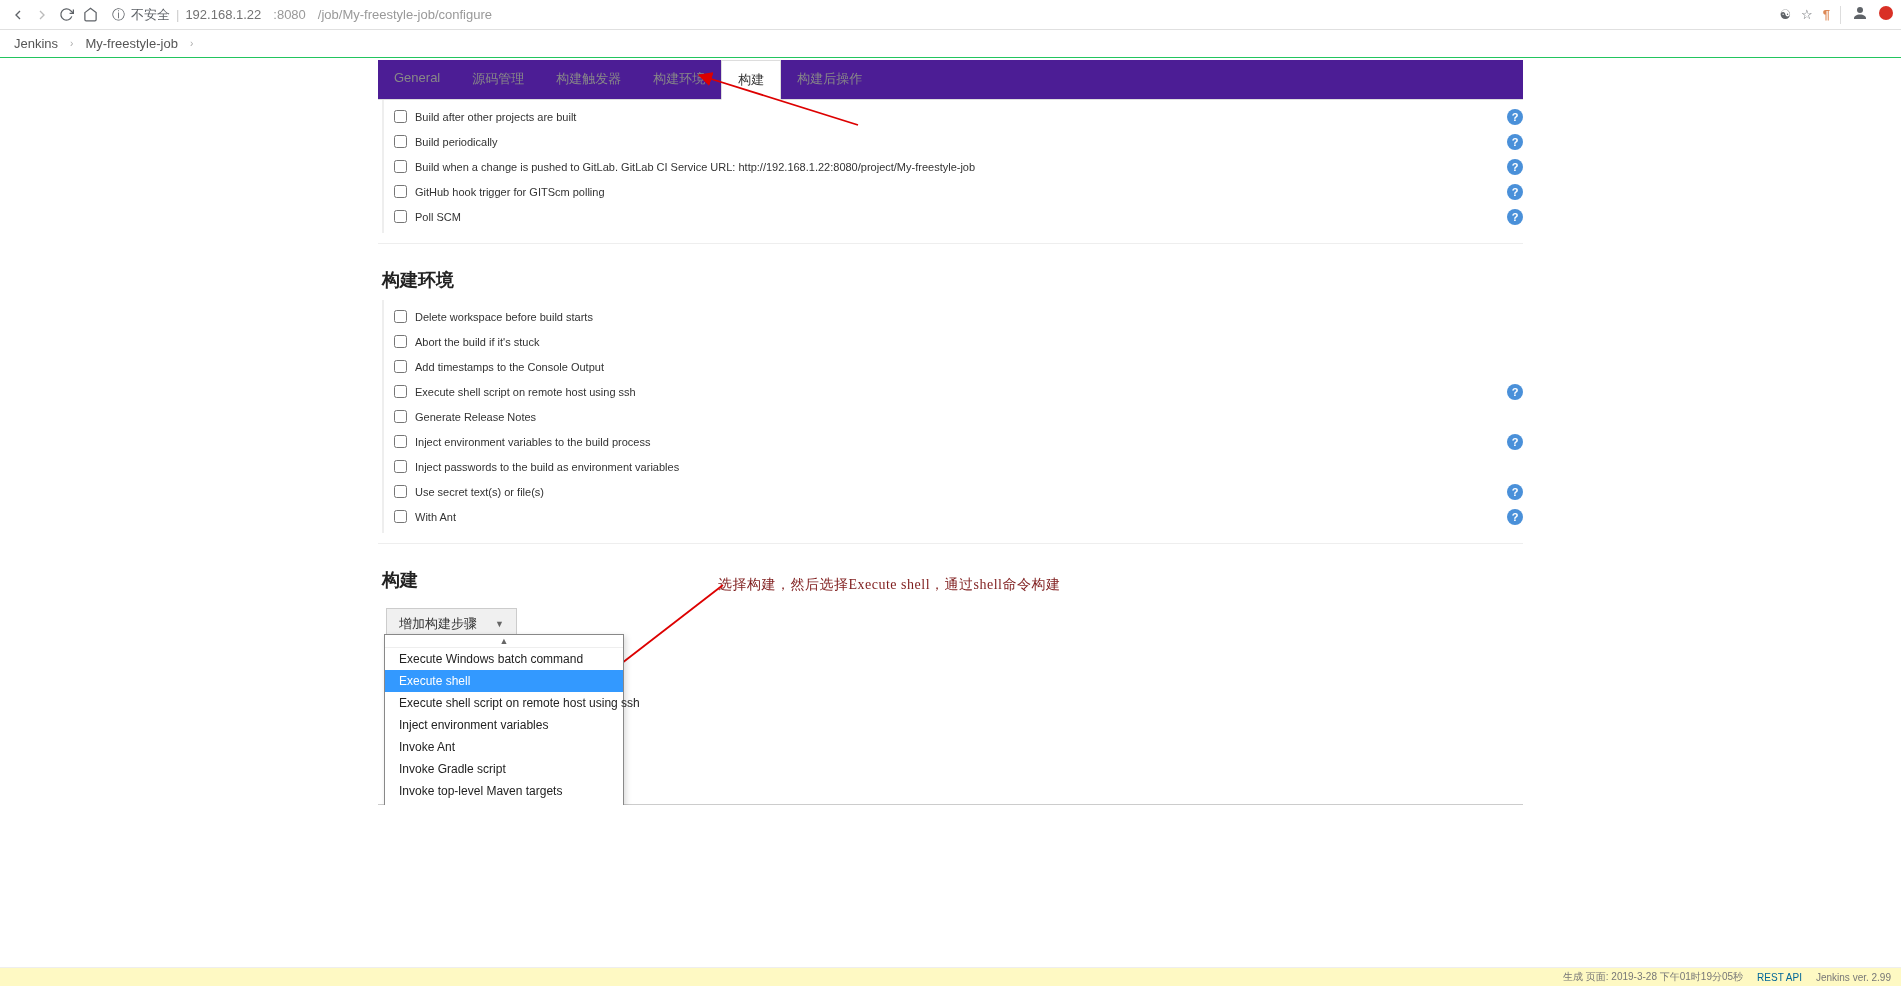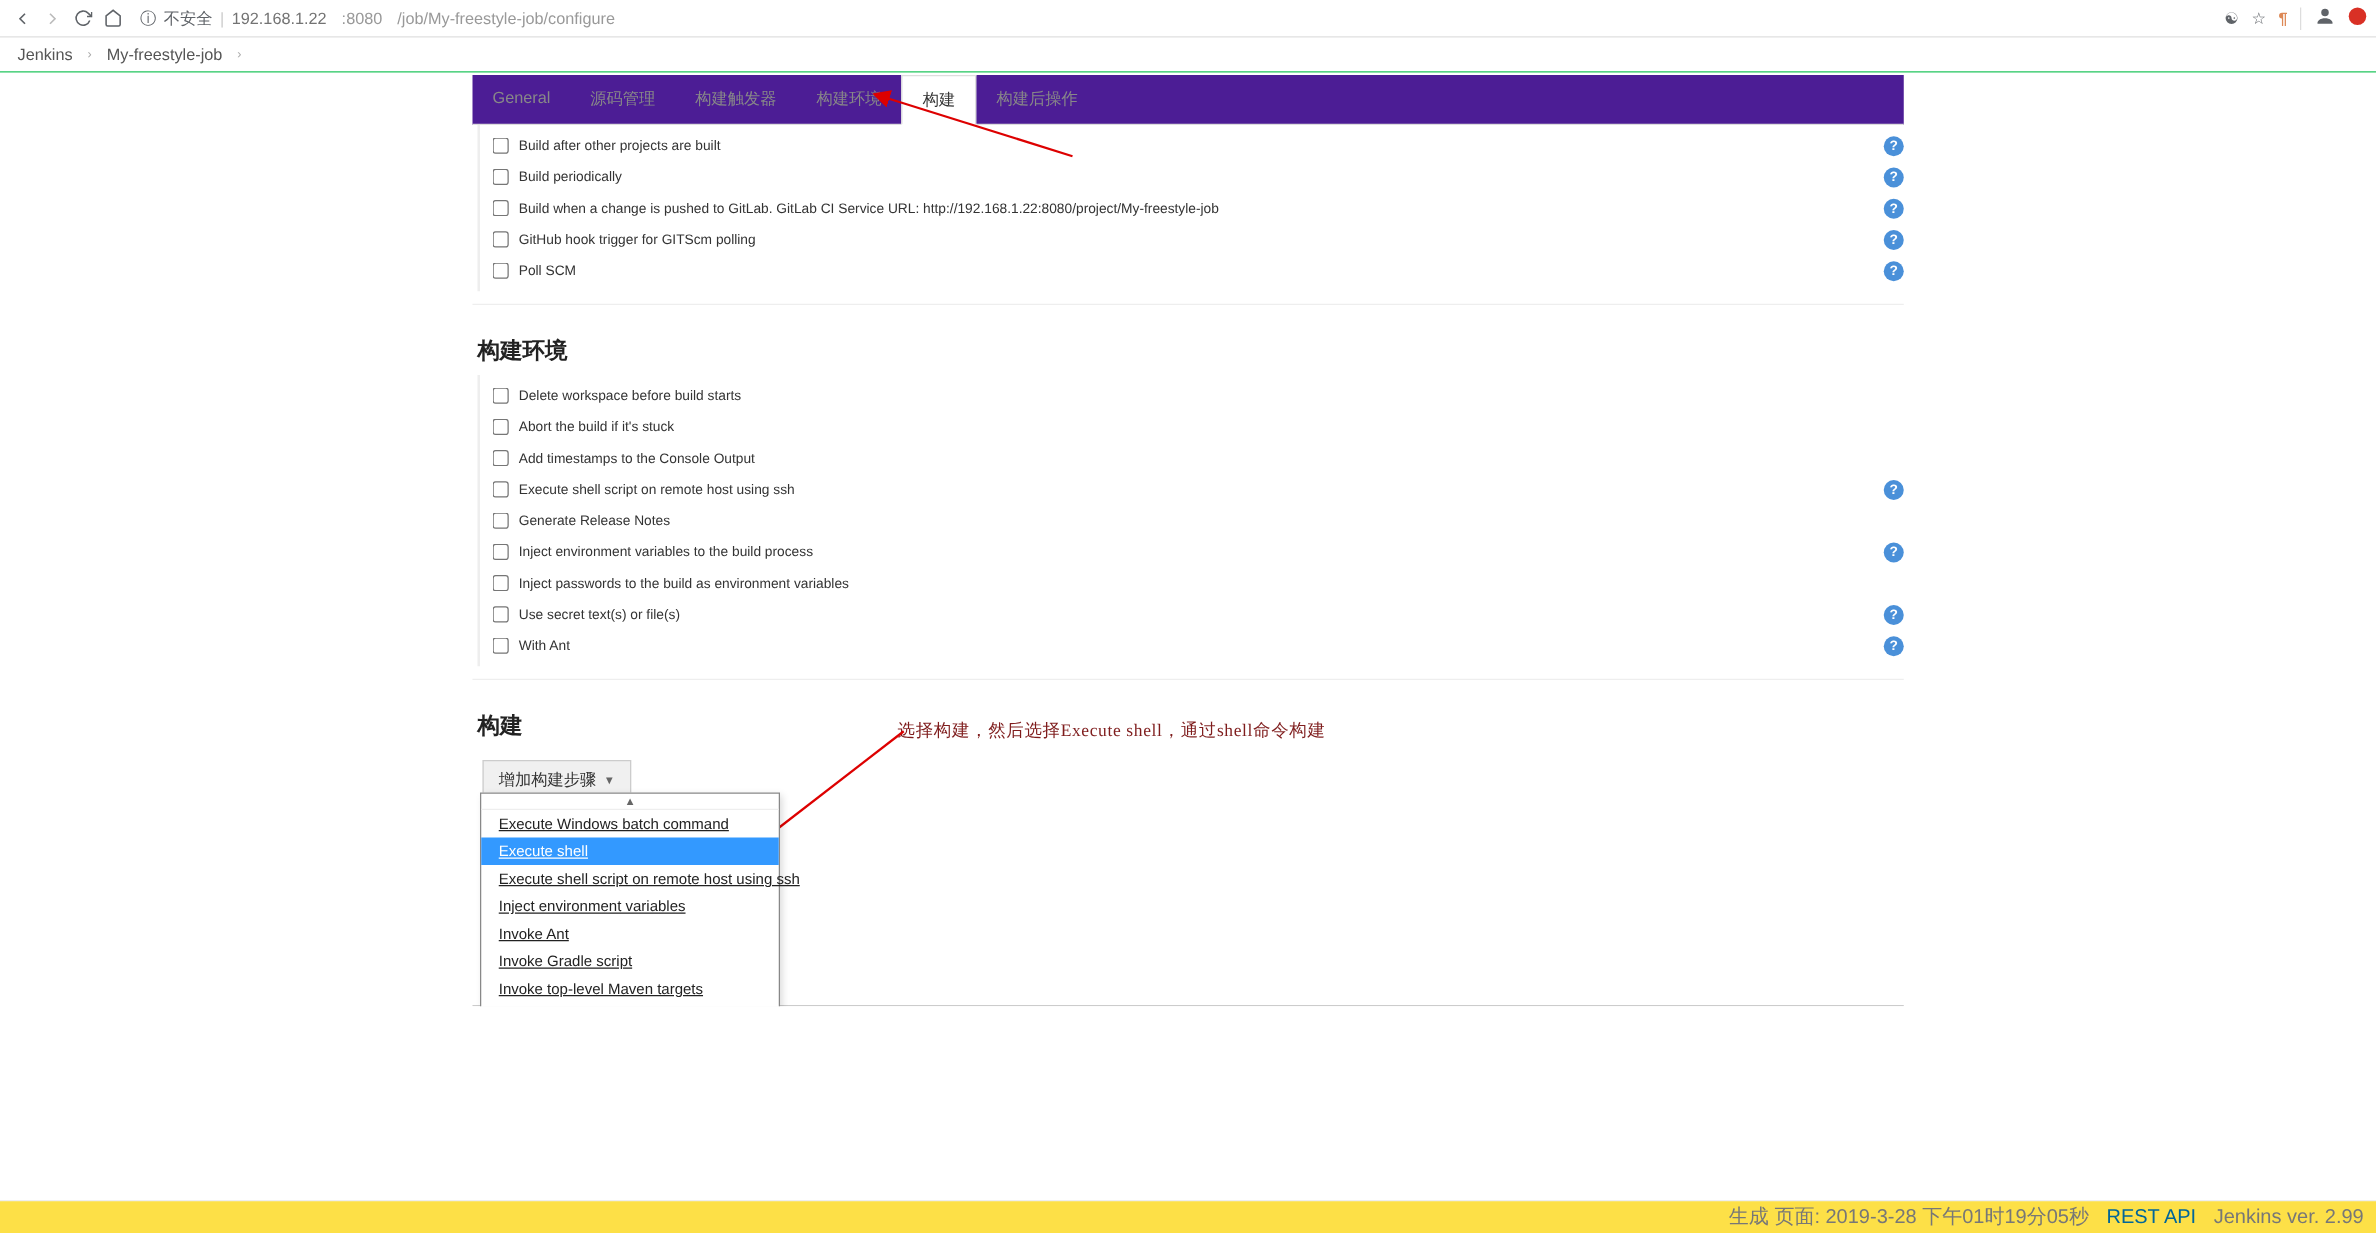--- a/index.html
+++ b/index.html
@@ -34,35 +34,35 @@
 .section-body { border-left: 2px solid #eee; margin: 0 0 10px 4px; padding: 4px 0 4px 10px; }
 .row { display: flex; align-items: center; padding: 6px 0; position: relative; }
 .row input[type=checkbox] { margin-right: 8px; width: 13px; height: 13px; }
 .row label { color: #333; font-size: 11px; }
 .help-icon { position: absolute; right: 0; width: 16px; height: 16px; border-radius: 50%; background: #4a90d9; color: #fff; font-size: 11px; font-weight: bold; display: flex; align-items: center; justify-content: center; cursor: pointer; }
 
 .section-title { font-size: 18px; font-weight: bold; padding: 16px 0 8px 4px; color: #222; }
 .hr { border-top: 1px solid #eee; margin: 8px 0; }
 
 
-.btn-add { display: inline-flex; align-items: center; background: #f0f0f0; border: 1px solid #ccc; padding: 6px 12px; font-size: 13px; color: #333; cursor: pointer; gap: 6px; margin: 8px 0 4px 8px;}
+.btn-add { display: inline-flex; align-items: center; background: #f0f0f0; border: 1px solid #ccc; padding: 6px 12px; font-size: 13px; color: #333; cursor: pointer; gap: 18px; margin: 8px 0 4px 8px;}
 .btn-add .caret { font-size: 9px; color: #666; }
 
 
 .dropdown { position: absolute; left: 6px; width: 240px; background: #fff; border: 1px solid #888; box-shadow: 2px 2px 6px rgba(0,0,0,0.15); z-index: 20; }
 .dropdown .dd-scroll-up { text-align: center; font-size: 9px; color: #666; padding: 1px 0; border-bottom: 1px solid #eee; }
-.dropdown .dd-item { padding: 4px 14px; font-size: 12px; color: #222; cursor: pointer; white-space: nowrap; text-decoration: underline; }
+.dropdown .dd-item { padding: 4px 14px; font-size: 12px; color: #222; cursor: pointer; white-space: nowrap; }
 .dropdown .dd-item.selected { background: #3399ff; color: #fff; }
 
 
 .annotation-text { position: absolute; color: #7f1d1d; font-family: "SimSun", serif; font-size: 14px; letter-spacing: 0.5px; }
 svg.arrow { position: absolute; pointer-events: none; }
 
 
-.footer { position: fixed; bottom: 0; right: 0; font-size: 16px; color: #777; padding: 2px 10px; background: #fde047; display: flex; gap: 14px; align-items: center; border-top:1px solid #eee; width:100%; justify-content:flex-end;}
+.footer { position: fixed; bottom: 0; right: 0; font-size: 10px; color: #777; padding: 2px 10px; background: #fef9c3; display: flex; gap: 14px; align-items: center; border-top:1px solid #eee; width:100%; justify-content:flex-end;}
 .footer a { color: #069; text-decoration: none; }
 
 .main-hr { border-top: 1px solid #ccc; margin: 30px 0 0 0;}
 </style>
 </head>
 <body>
 
 <div class="browser-bar">
   <div class="nav-icon">
     <svg width="16" height="16" viewBox="0 0 24 24" fill="none" stroke="#5f6368" stroke-width="2">

